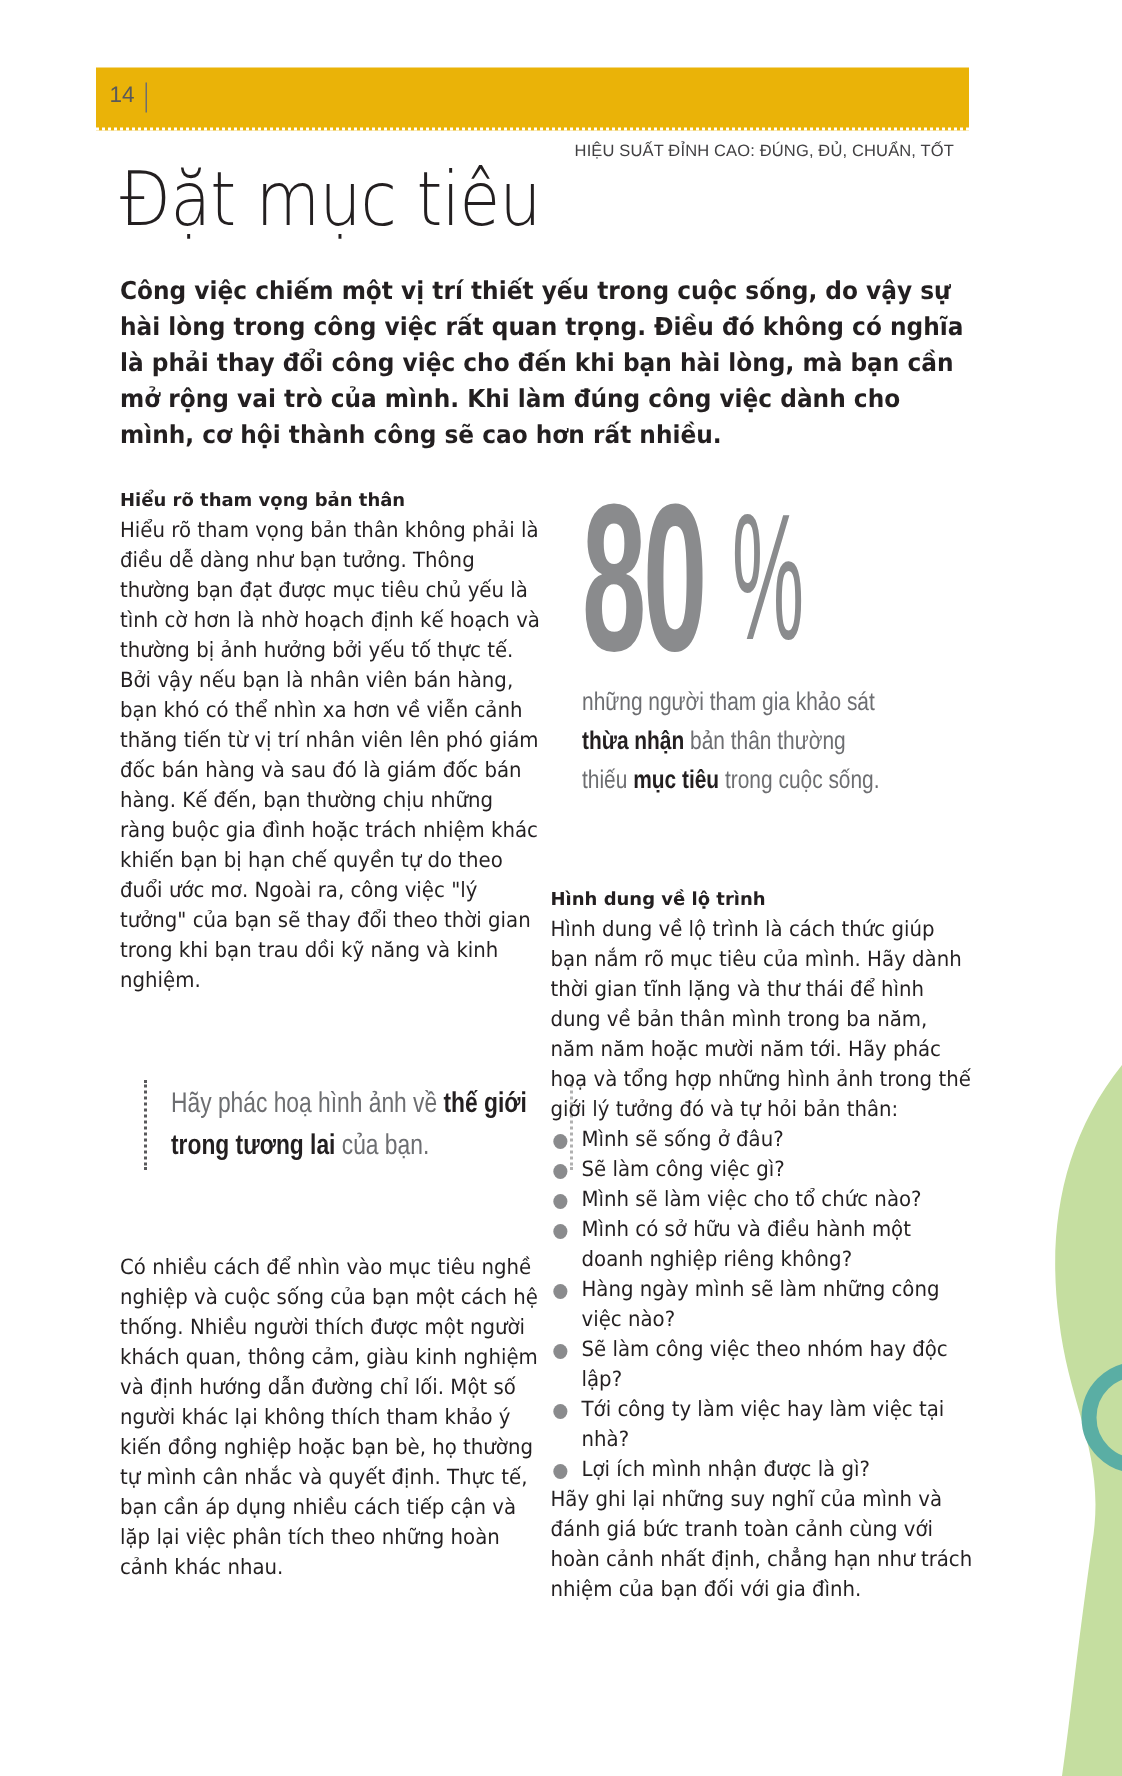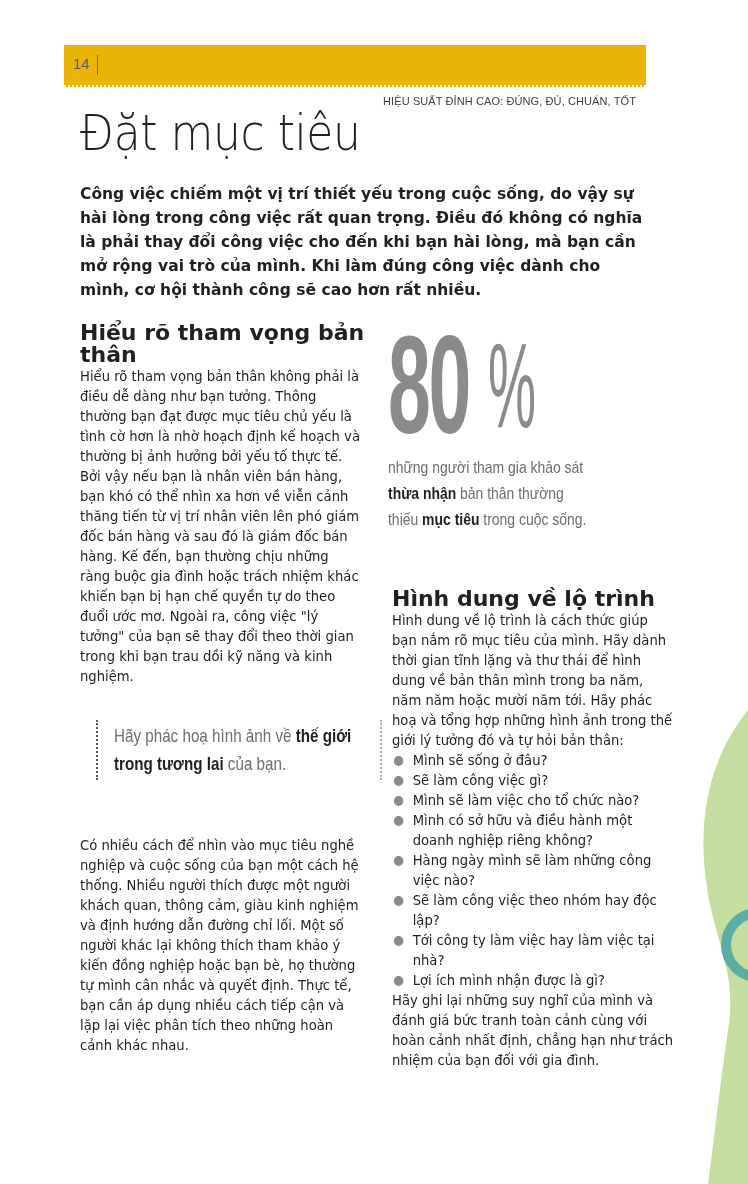--- a/index.html
+++ b/index.html
@@ -27,29 +27,29 @@
     font-family:"DejaVu Sans", sans-serif; color:#231f20; letter-spacing:-0.5px;
     transform:scaleX(0.88); transform-origin:left top; line-height:1;
   }
   .lead {
     position:absolute; left:80px; top:182px; width:600px;
     font-size:16.5px; font-weight:bold; line-height:24px; color:#231f20;
     font-family:"DejaVu Sans", sans-serif; transform:scaleX(0.94); transform-origin:left top;
   }
   .col { position:absolute; }
   .h2 {
-    font-size:22px; font-weight:bold; line-height:22px; color:#231f20;
+    font-size:12px; font-weight:bold; line-height:22px; color:#231f20;
     font-family:"DejaVu Sans", sans-serif;
   }
   .body {
     font-size:14px; line-height:20px; color:#231f20;
     font-family:"DejaVu Sans", sans-serif; transform:scaleX(0.94); transform-origin:left top;
   }
   .col1 { left:80px; width:300px; }
-  .col2 { left:392px; width:300px; }
+  .col2 { left:367px; width:300px; }
   .stat {
     position:absolute; left:388px; top:325px; width:260px;
   }
   .stat .num {
     font-family:"Liberation Sans", sans-serif; font-weight:bold; color:#8a8b8d;
     font-size:140px; line-height:120px; letter-spacing:-4px;
     transform:scaleX(0.55); transform-origin:left top; display:inline-block;
   }
   .stat .pct {
     position:absolute; left:100px; top:0px;

